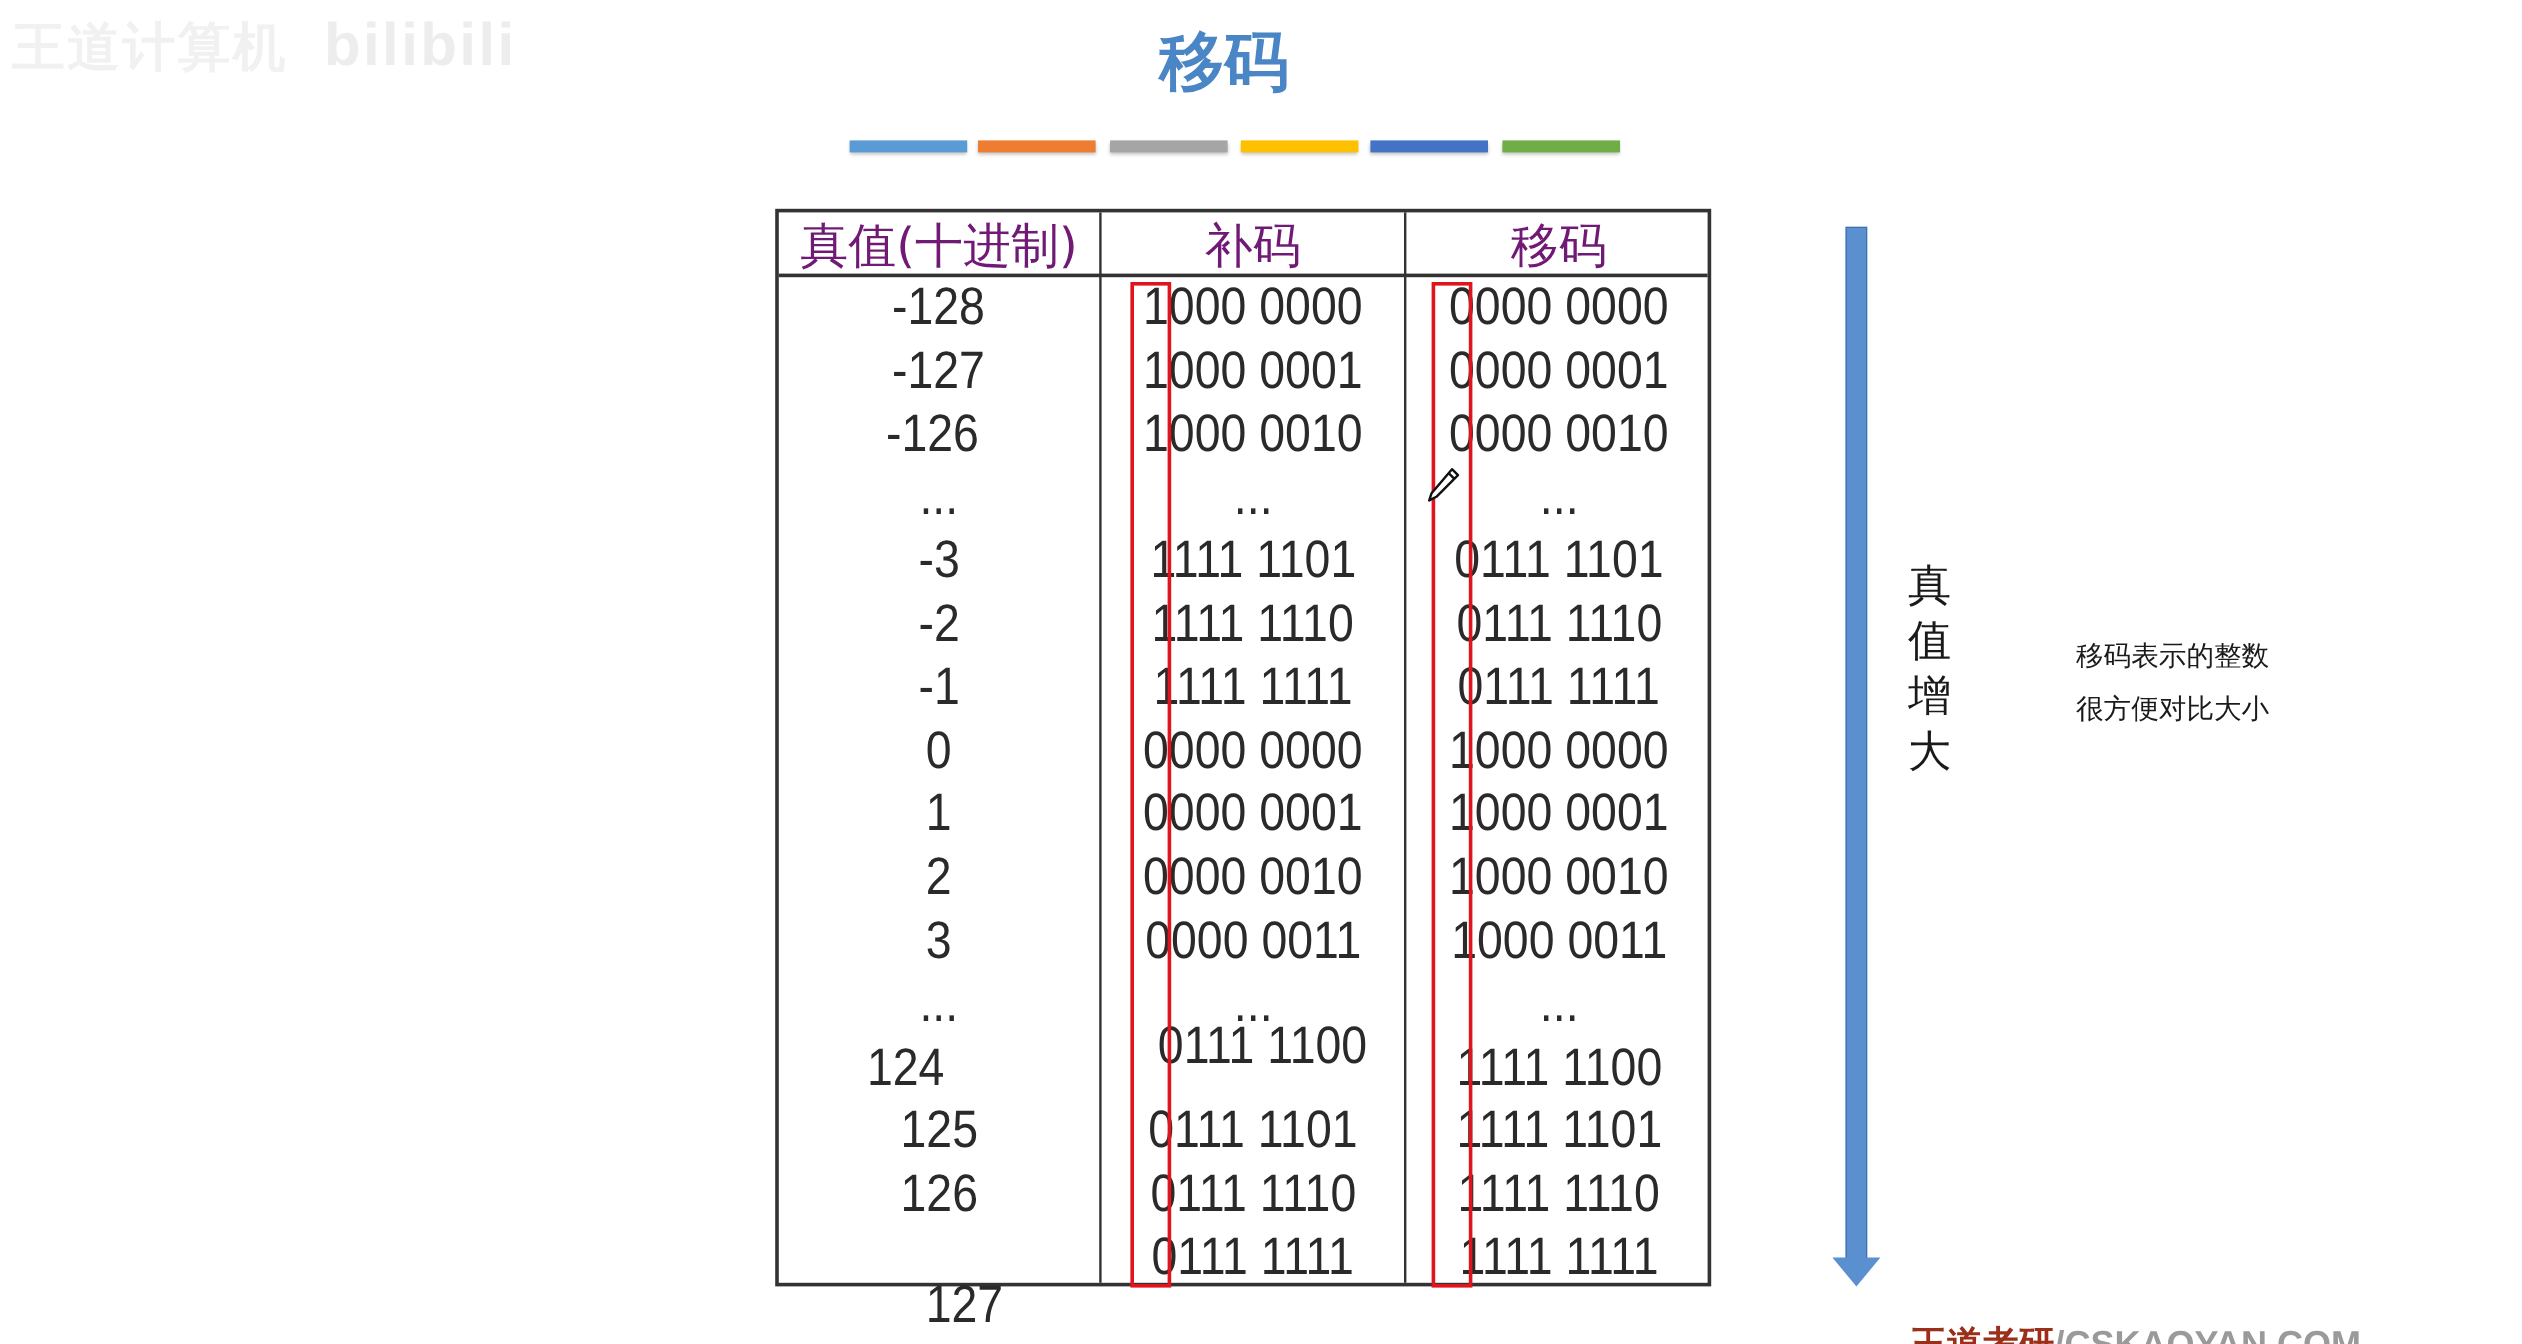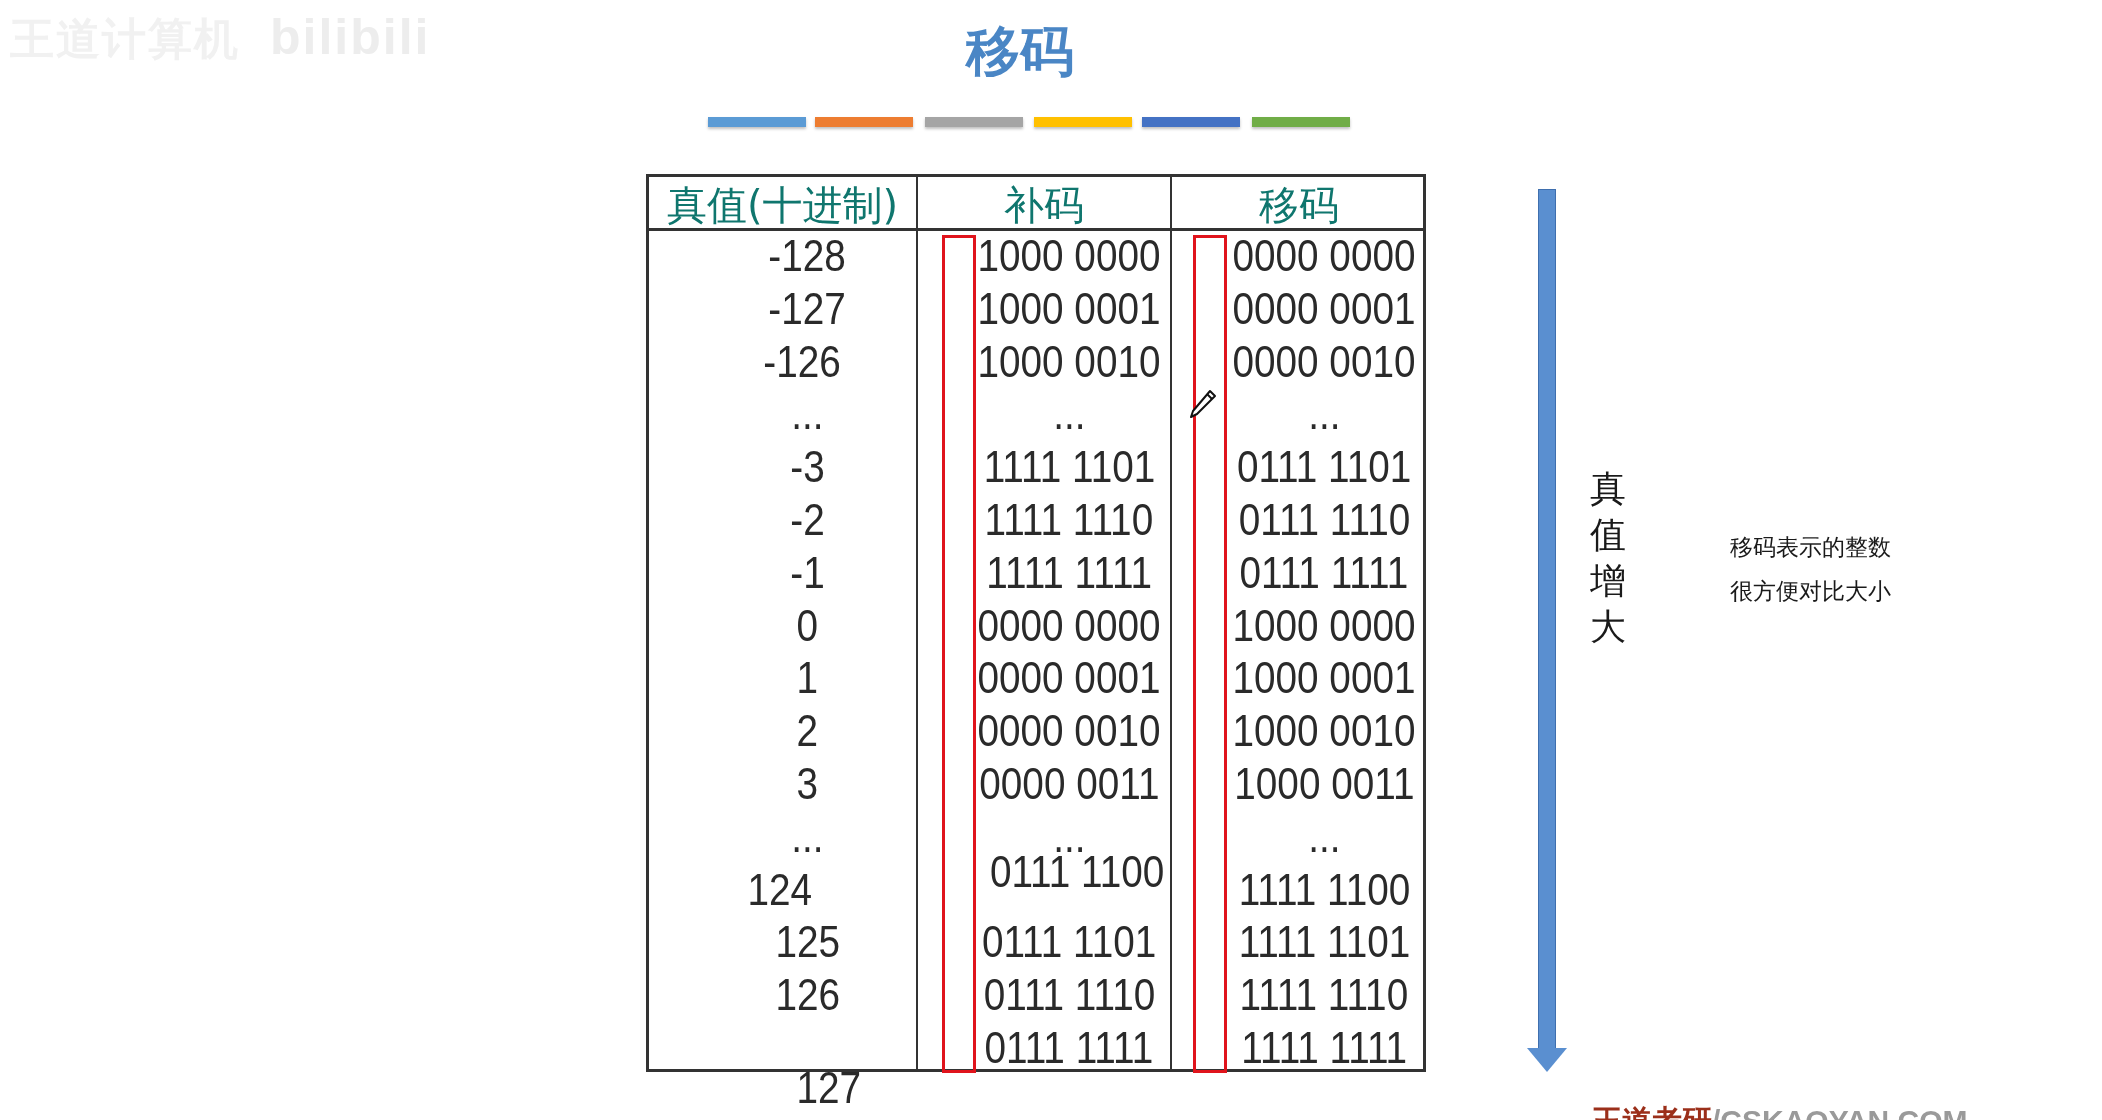--- a/index.html
+++ b/index.html
@@ -74,33 +74,32 @@
     height: 3px;
     background: #333;
   }
   .hdr {
     position: absolute;
     top: 4px;
     height: 48px;
     line-height: 48px;
     text-align: center;
     font-size: 40px;
-    color: #0f766e;
+    color: #701a75;
     white-space: nowrap;
   }
   .cell {
     position: absolute;
     height: 52px;
     line-height: 52px;
     text-align: center;
     font-family: "Liberation Sans", sans-serif;
     font-size: 44px;
     color: #2a2a2a;
     white-space: nowrap;
-    padding-left: 25px;
   }
   .cell span {
     display: inline-block;
     transform: scaleX(0.88);
     transform-origin: center;
   }
 
   .redbox {
     position: absolute;
     border: 3px solid #e0141c;

